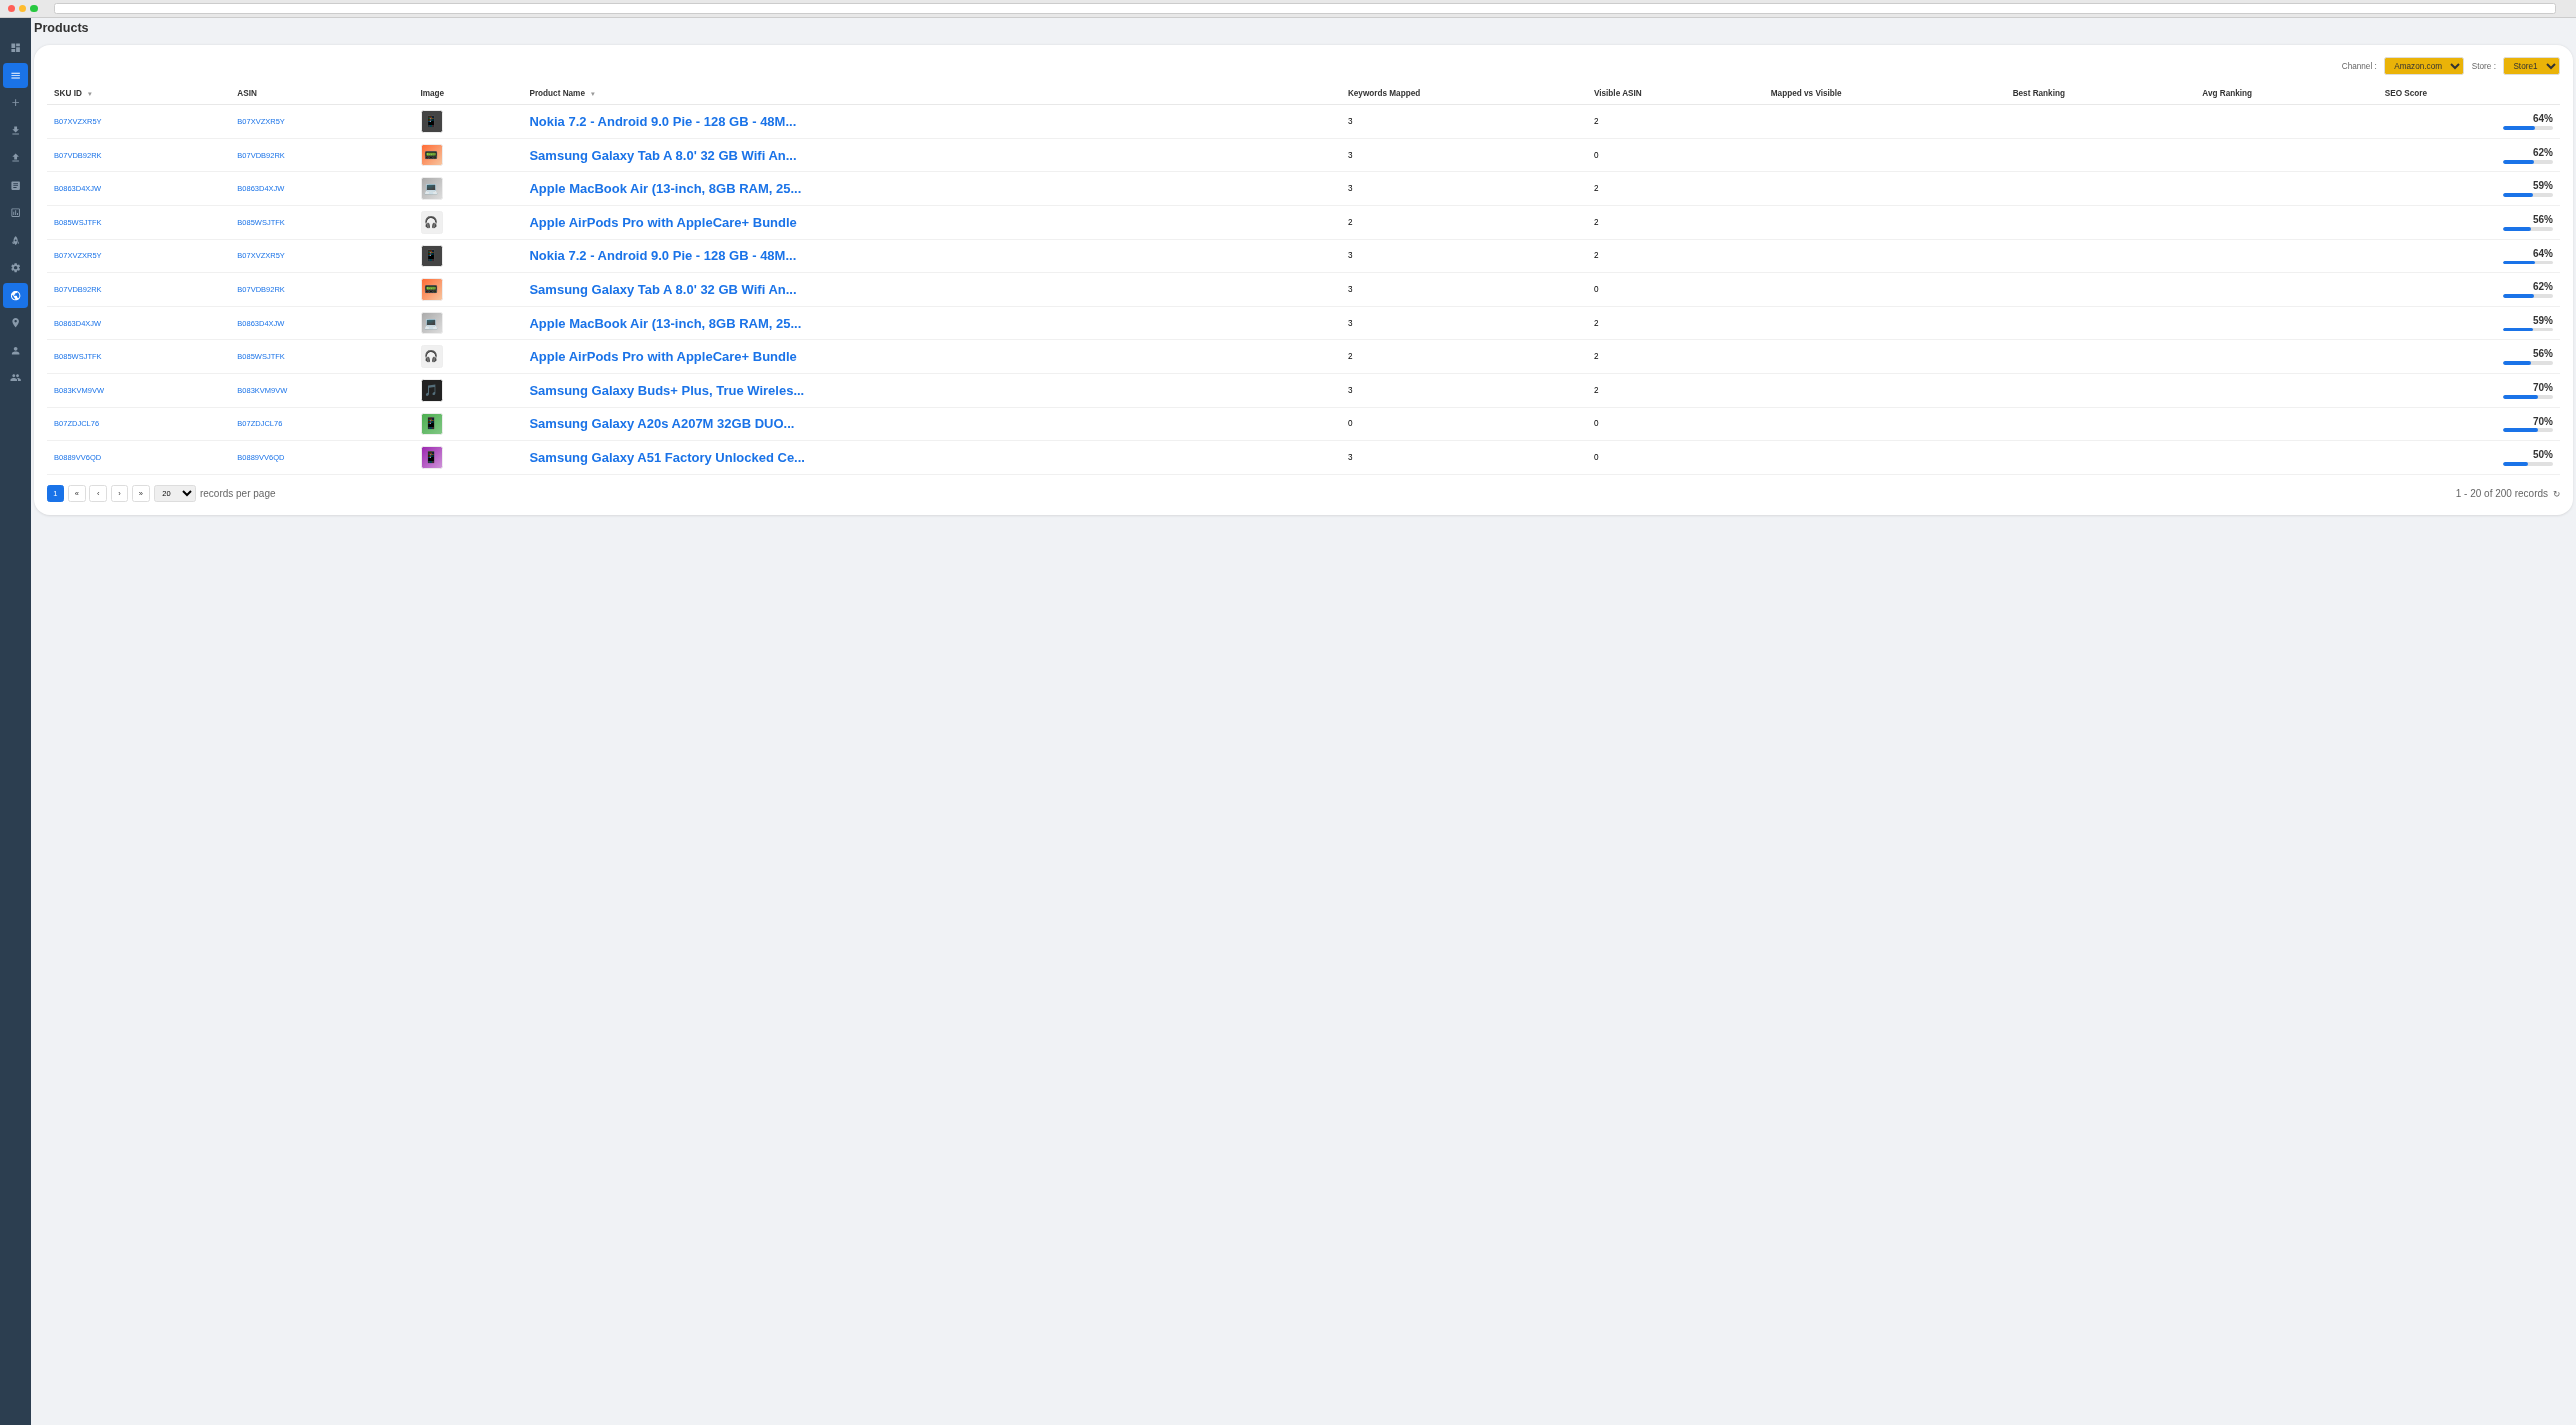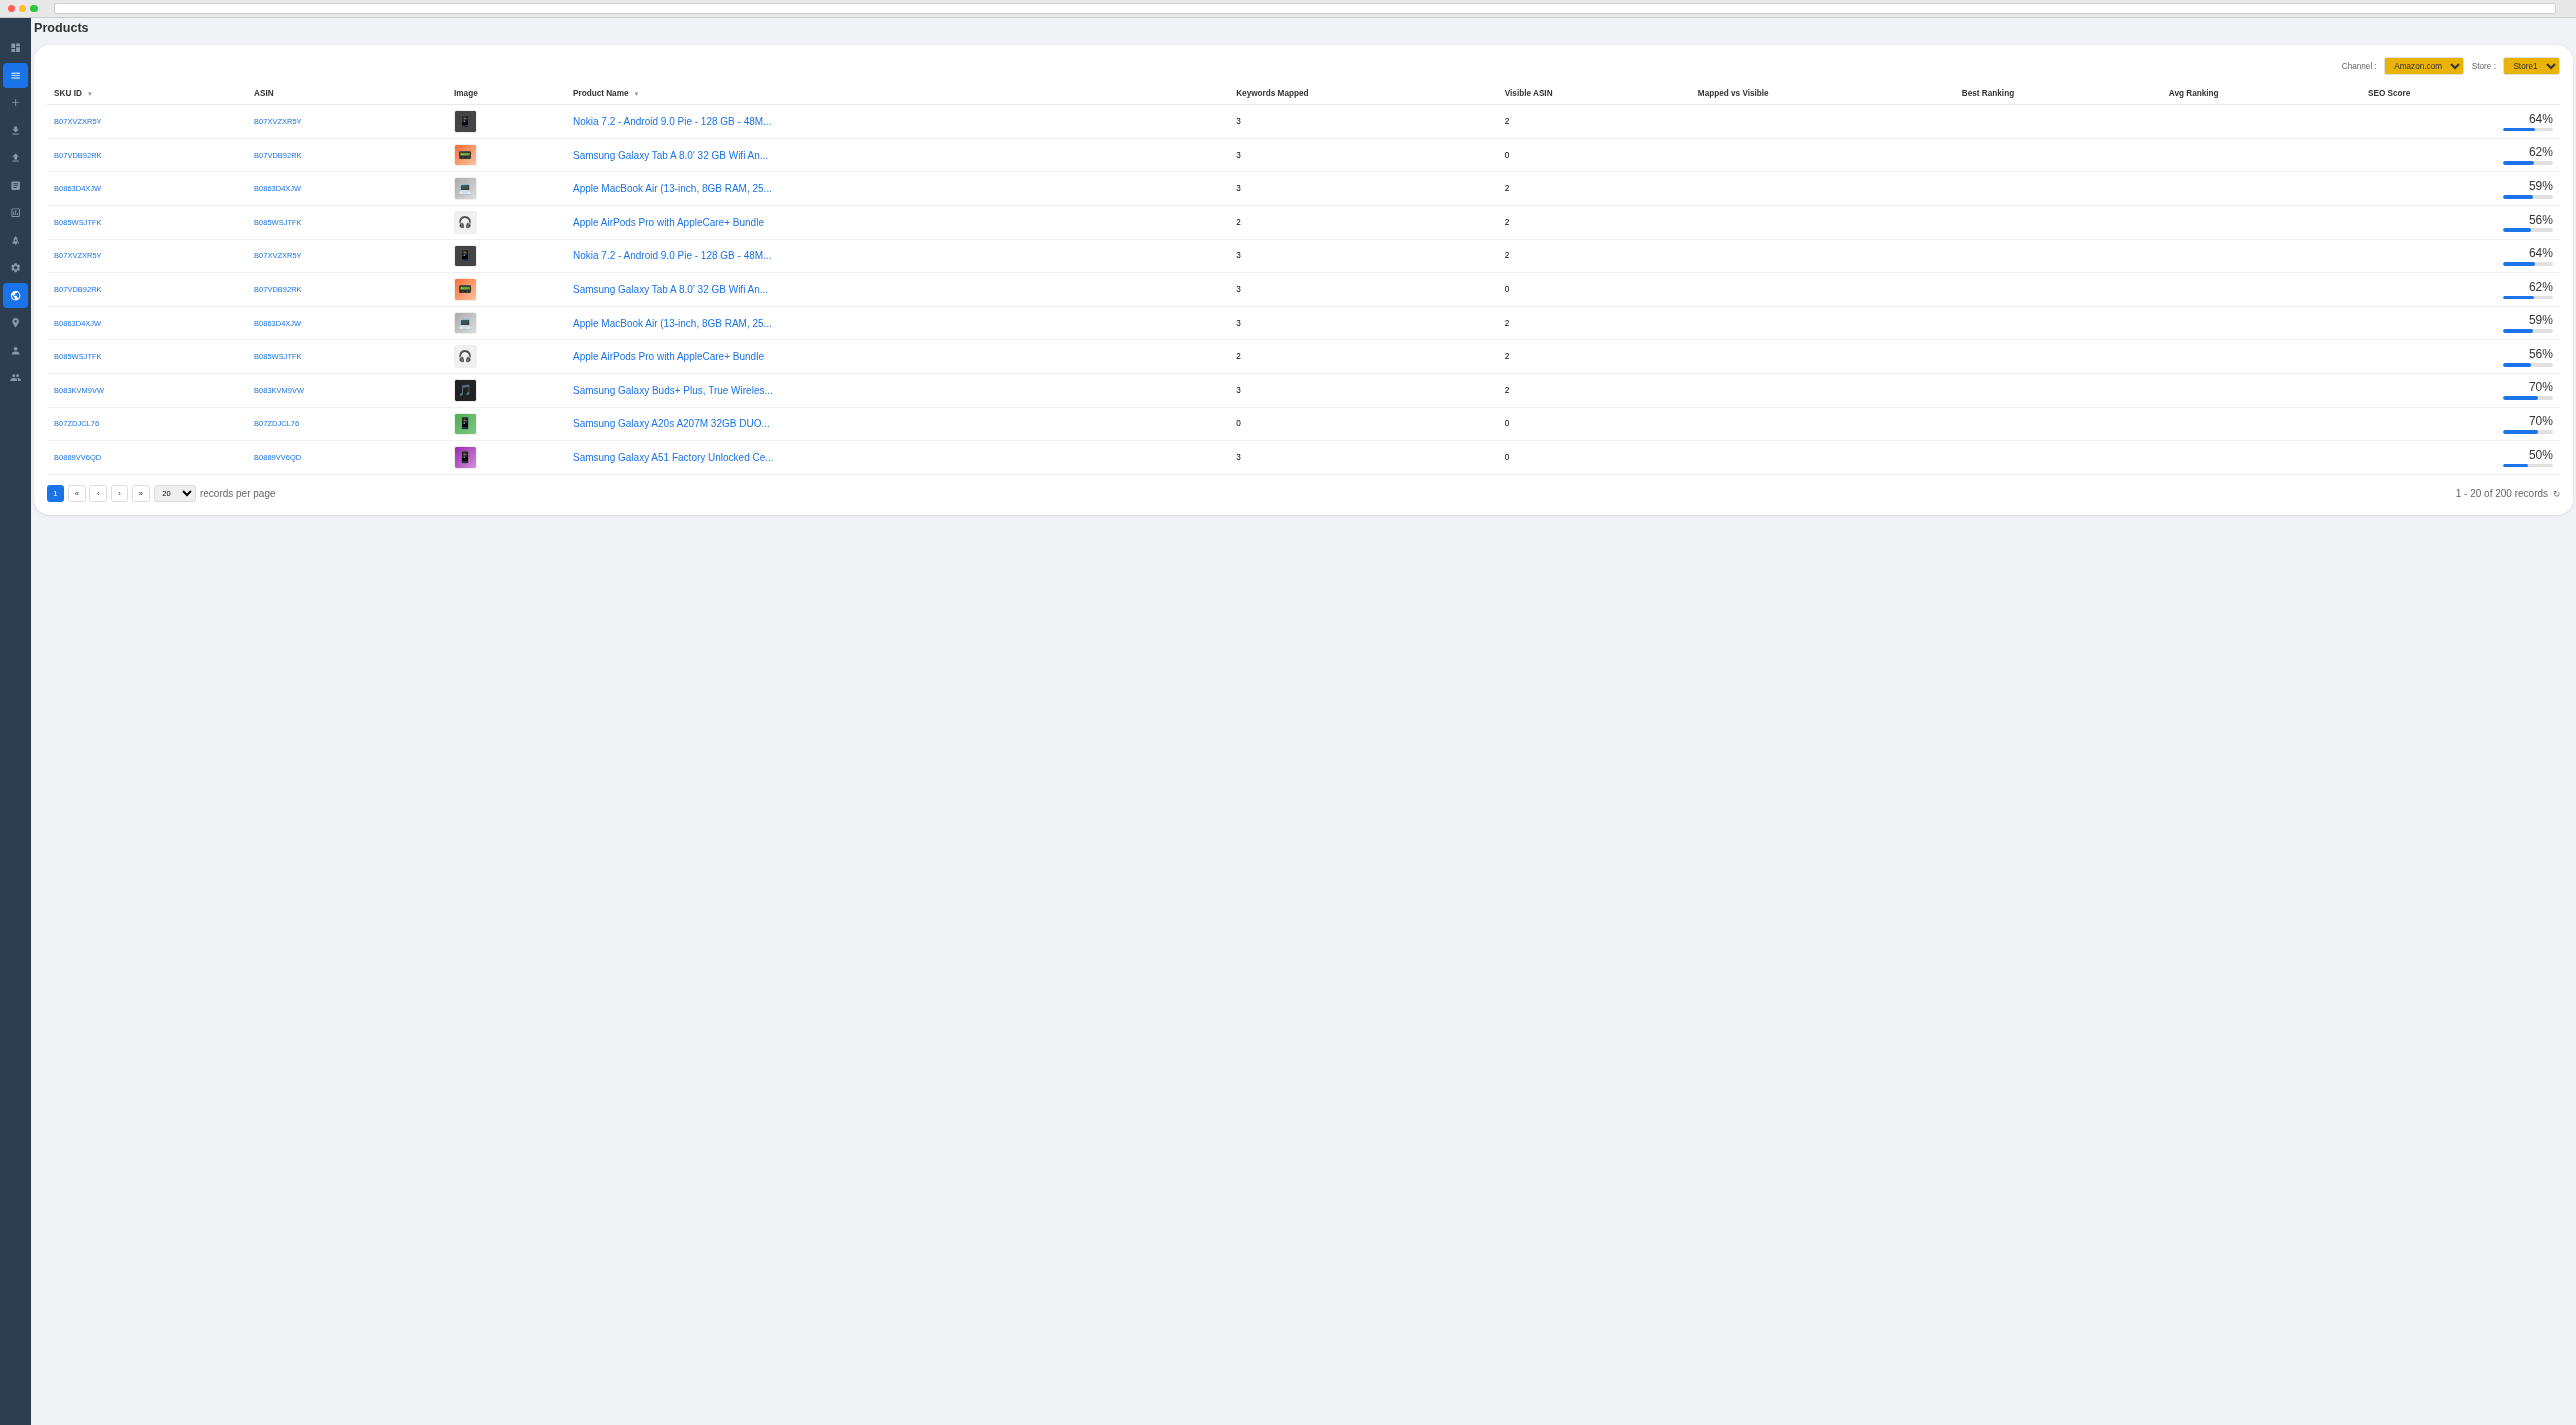--- a/index.html
+++ b/index.html
@@ -36,24 +36,24 @@
     
     .card-toolbar { display: flex; justify-content: flex-end; align-items: center; gap: 7.5px; margin-bottom: 7.5px; }
     .toolbar-label { font-size: 8.2px; color: #666; }
     .toolbar-select { font-size: 8.2px; border: 0.6px solid #ddd; border-radius: 2.5px; padding: 2.5px 5px; background: #eab308; color: #333; cursor: pointer; }
 
     
     .data-table { width: 100%; border-collapse: collapse; font-size: 8.2px; }
     .data-table th { text-align: left; padding: 6.3px 7.5px; color: #333; font-weight: 600; border-bottom: 1.3px solid #e8e8e8; white-space: nowrap; }
     .data-table td { padding: 5px 7.5px; border-bottom: 0.6px solid #f0f0f0; vertical-align: middle; }
     .link-blue { color: #1a73e8; text-decoration: none; font-size: 7.5px; }
-    .product-name { color: #1a73e8; font-size: 10px; max-width: 126px; overflow: hidden; text-overflow: ellipsis; white-space: nowrap; }
+    .product-name { color: #1a73e8; font-size: 13px; max-width: 126px; overflow: hidden; text-overflow: ellipsis; white-space: nowrap; font-weight: bold; }
     .product-image { width: 22.6px; height: 22.6px; object-fit: contain; background: #f5f5f5; border: 0.6px solid #eee; display: flex; align-items: center; justify-content: center; font-size: 11.3px; }
     .seo-score-cell { display: flex; flex-direction: column; align-items: flex-end; gap: 1.9px; min-width: 50px; }
-    .seo-percent { font-size: 12px; color: #333; font-weight: 400; }
+    .seo-percent { font-size: 10px; color: #333; font-weight: 700; }
     .progress-bar-bg { width: 50px; height: 3.8px; background: #e0e0e0; border-radius: 1.9px; overflow: hidden; }
     .progress-bar-fill { height: 100%; background: #1a73e8; border-radius: 1.9px; }
     .sort-icon { font-size: 6.3px; color: #999; margin-left: 2.5px; }
 
     
     .pagination-bar { display: flex; align-items: center; justify-content: space-between; margin-top: 10px; }
     .pagination-left { display: flex; align-items: center; gap: 3.8px; }
     .page-btn { width: 17.6px; height: 17.6px; border: 0.6px solid #ddd; background: white; border-radius: 2.5px; display: flex; align-items: center; justify-content: center; cursor: pointer; font-size: 7.5px; color: #333; }
     .page-btn.active { background: #1a73e8; color: white; border-color: #1a73e8; }
     .per-page-select { font-size: 7.5px; border: 0.6px solid #ddd; border-radius: 2.5px; padding: 1.9px 3.8px; }

